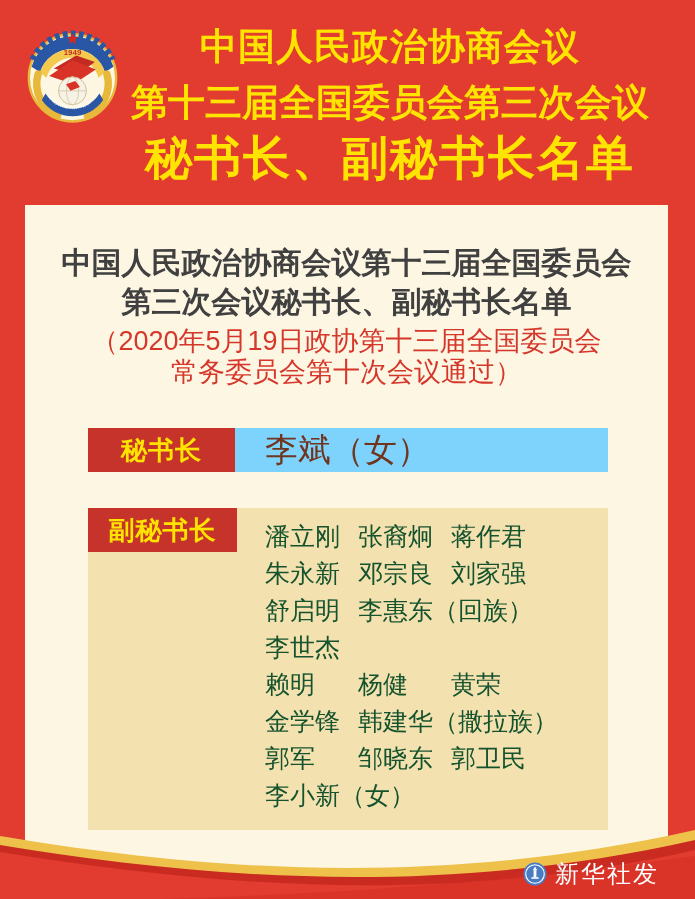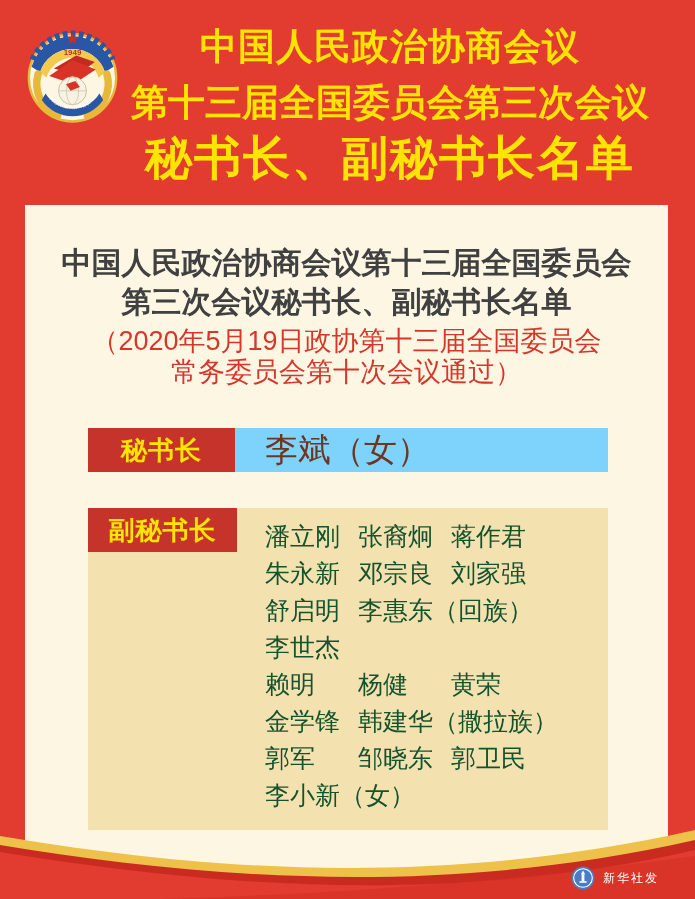--- a/index.html
+++ b/index.html
@@ -26,21 +26,21 @@
                color:#ffe400; font-size:26px; font-weight:bold;
                display:flex; align-items:center; justify-content:center; letter-spacing:1px; }
   .sg-name { position:absolute; left:177px; top:0; height:44px; display:flex; align-items:center;
              font-size:33px; color:#6f351f; white-space:nowrap; }
   .names { position:absolute; left:177px; top:10px; }
   .name-row { display:flex; height:37px; align-items:center; font-size:25px; color:#14532d; white-space:nowrap; }
   .name-cell { min-width:93px; }
   
   .wave { position:absolute; left:0; bottom:0; display:block; }
   .credit { position:absolute; right:36px; bottom:9px; display:flex; align-items:center; gap:8px;
-            color:#ffffff; font-size:12px; letter-spacing:2px;margin-top:32px; }
+            color:#ffffff; font-size:24px; letter-spacing:2px;margin-top:32px; }
   .credit-logo { display:block; }
 </style>
 </head>
 <body>
 
 <div class="poster">
 
   <svg class="emblem" width="93" height="106" viewBox="0 0 100 114">
     <defs>
       <path id="bannerArc" d="M21,77 A34,34 0 0 0 79,77"></path>

